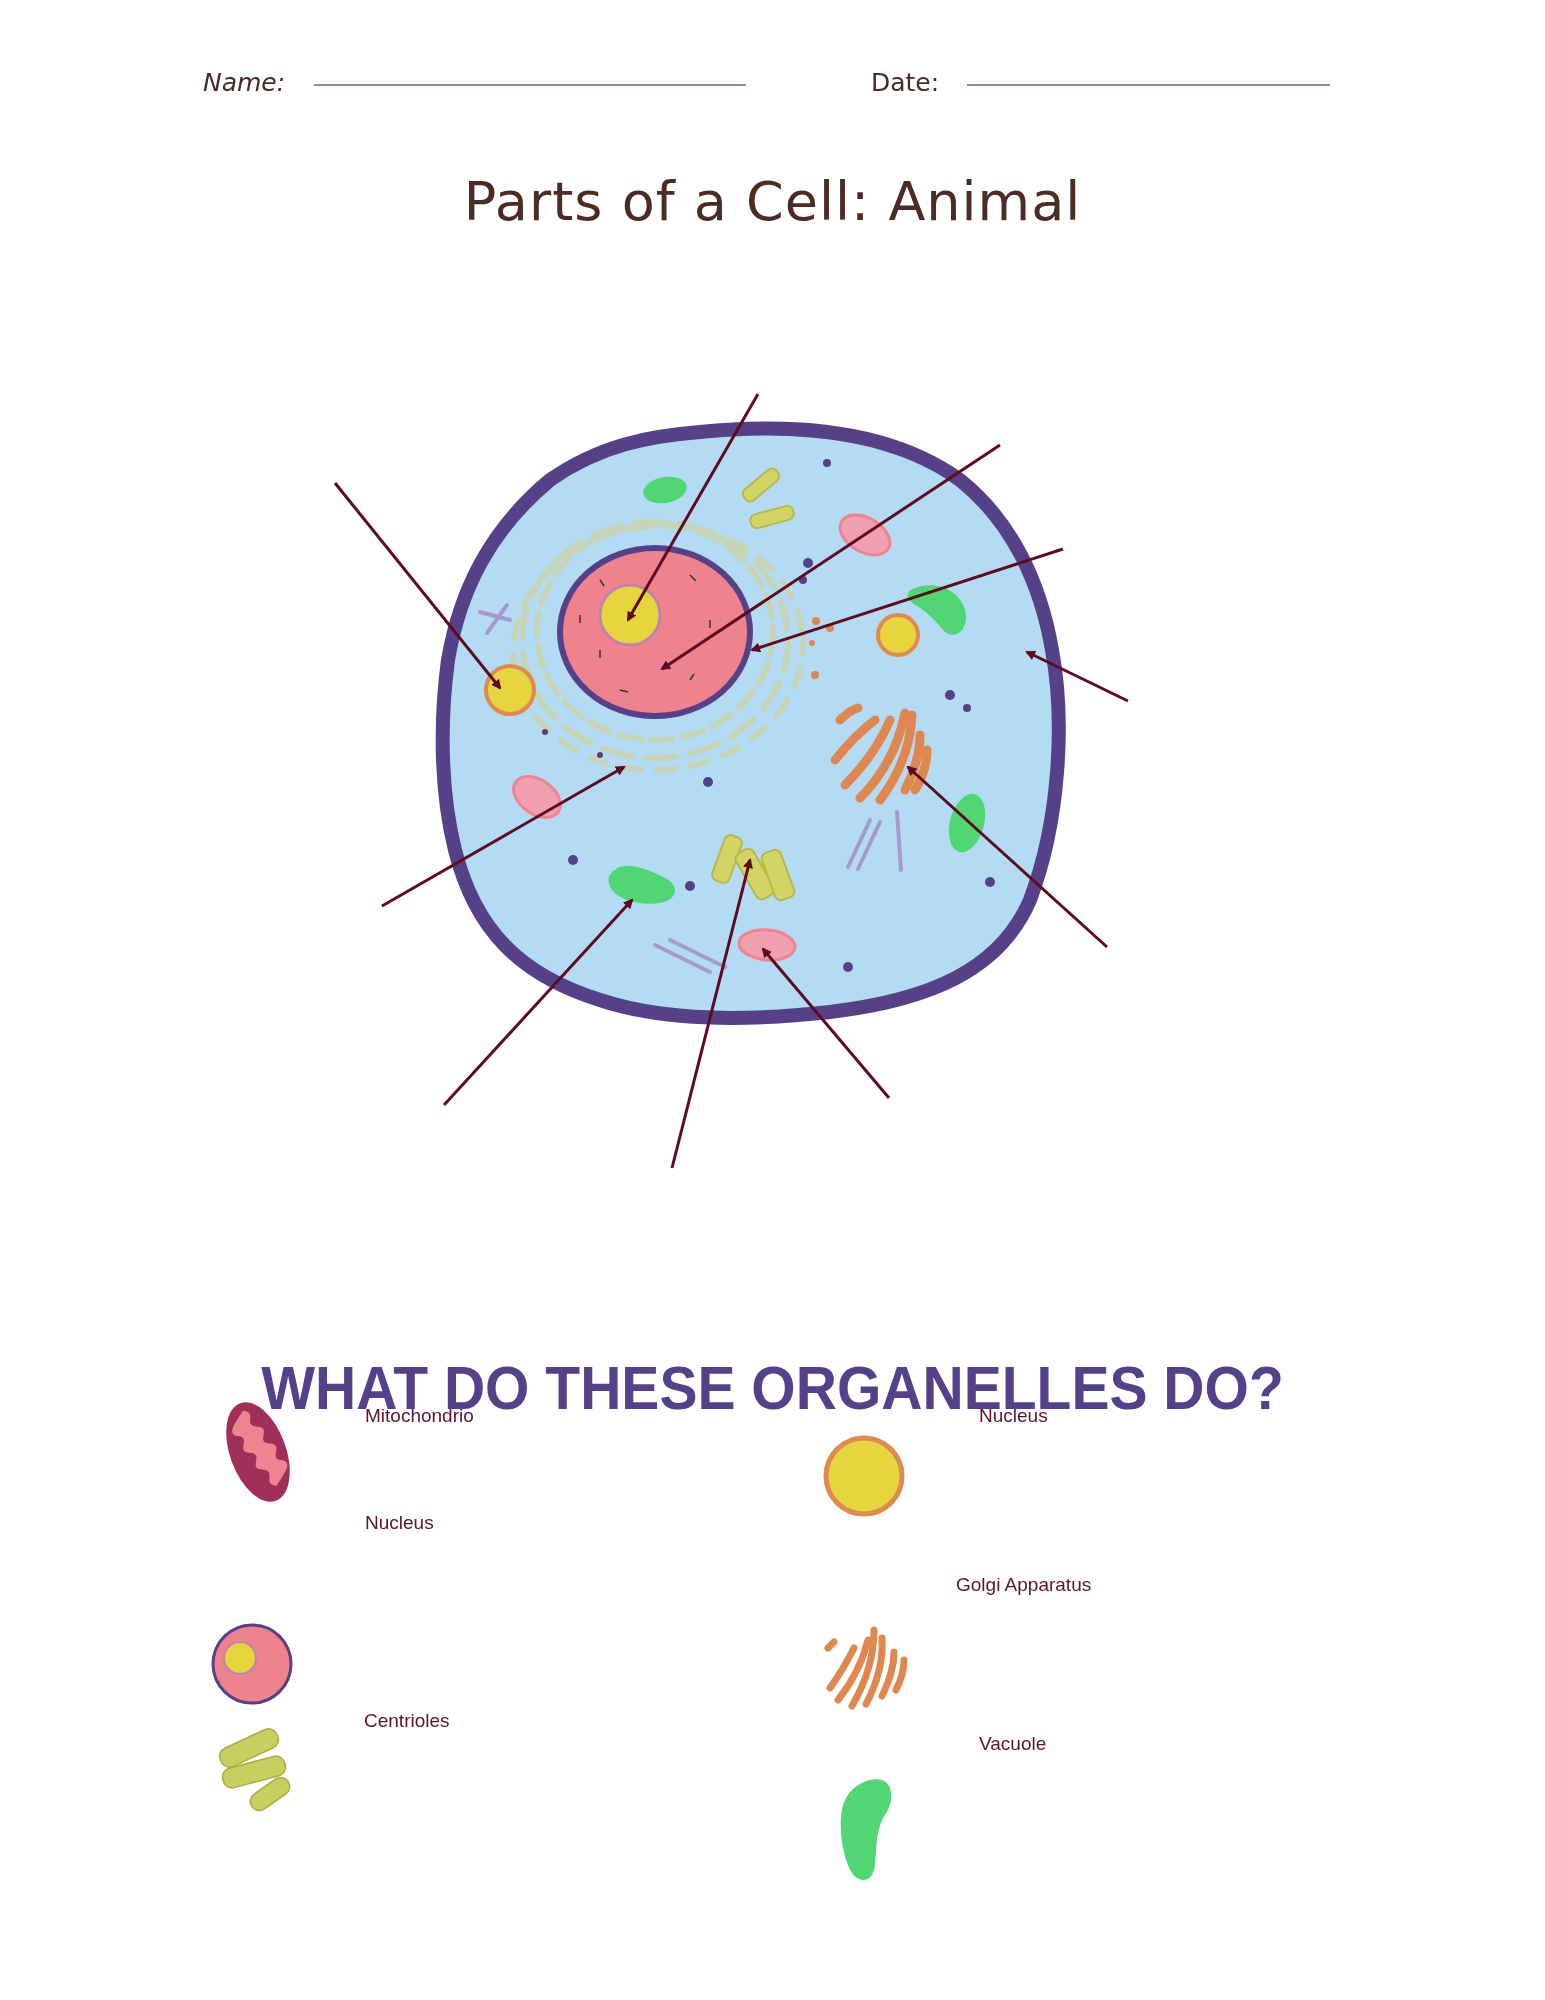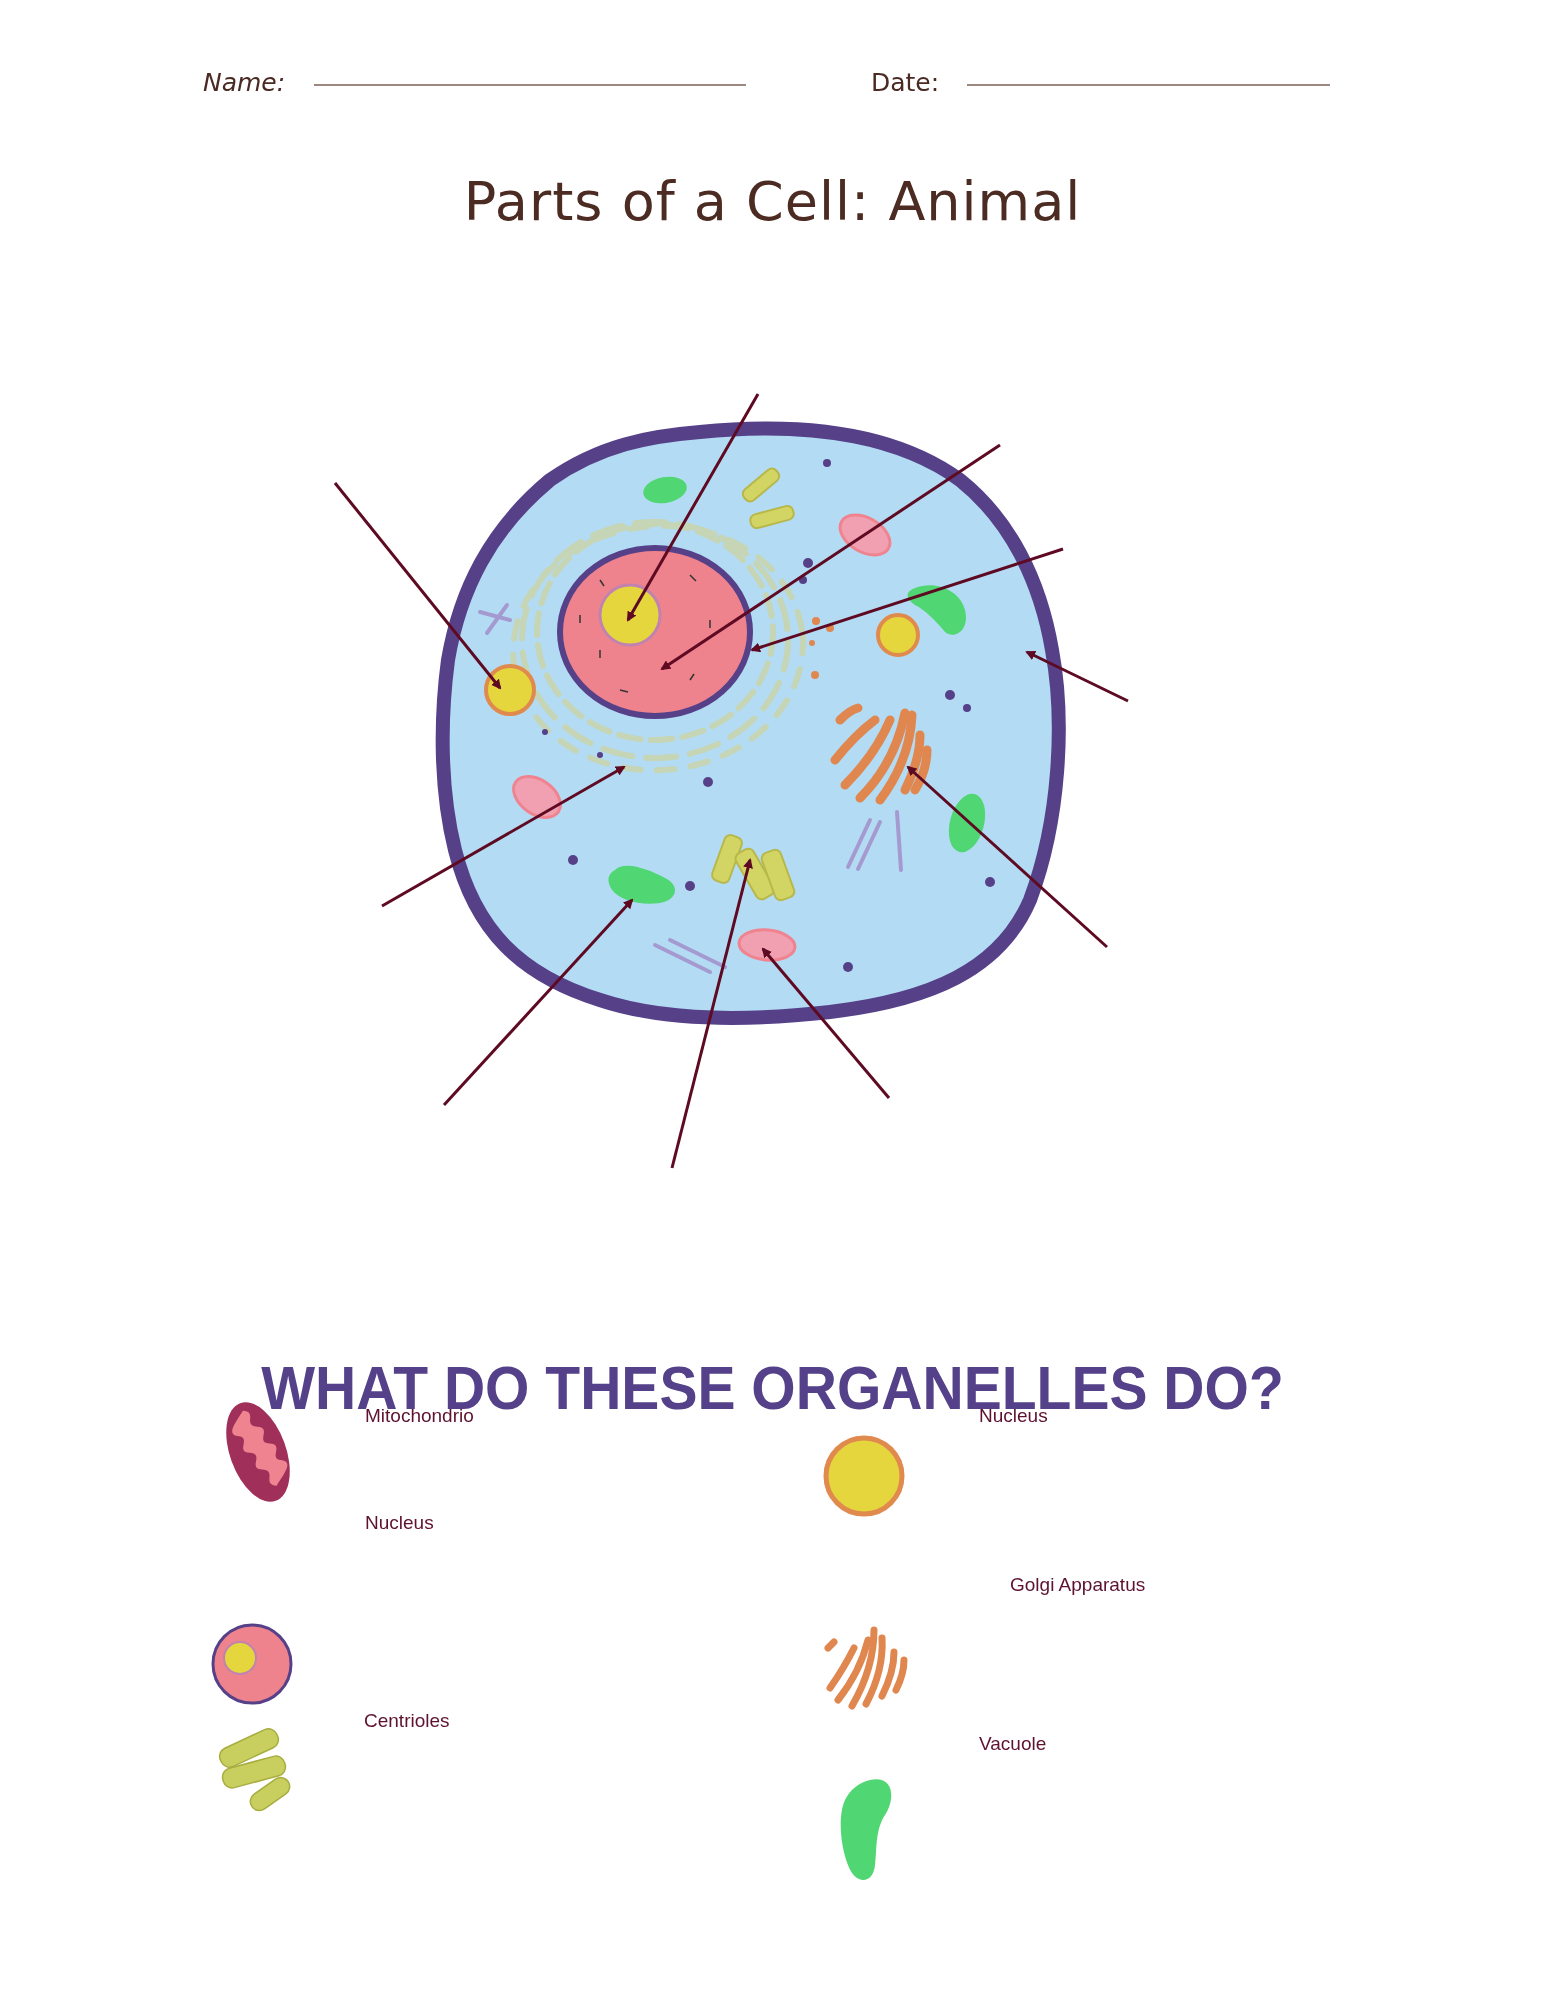--- a/index.html
+++ b/index.html
@@ -170,15 +170,15 @@
   </g>
 
   <g>
     <path d="M870 1780 C 895 1775 895 1800 885 1815 C 875 1830 877 1850 875 1865 C 873 1885 855 1885 848 1865 C 840 1845 838 1815 845 1800 C 850 1790 858 1783 870 1780 Z" fill="#50d672"></path>
   </g>
 </svg>
 
 <div class="abs org-label" style="left:317px; top:1405px;">Mitochondrio</div>
 <div class="abs org-label" style="left:931px; top:1405px;">Nucleus</div>
 <div class="abs org-label" style="left:317px; top:1512px;">Nucleus</div>
-<div class="abs org-label" style="left:962px; top:1574px;">Golgi Apparatus</div>
+<div class="abs org-label" style="left:908px; top:1574px;">Golgi Apparatus</div>
 <div class="abs org-label" style="left:316px; top:1710px;">Centrioles</div>
 <div class="abs org-label" style="left:931px; top:1733px;">Vacuole</div>
 
 </body></html>

